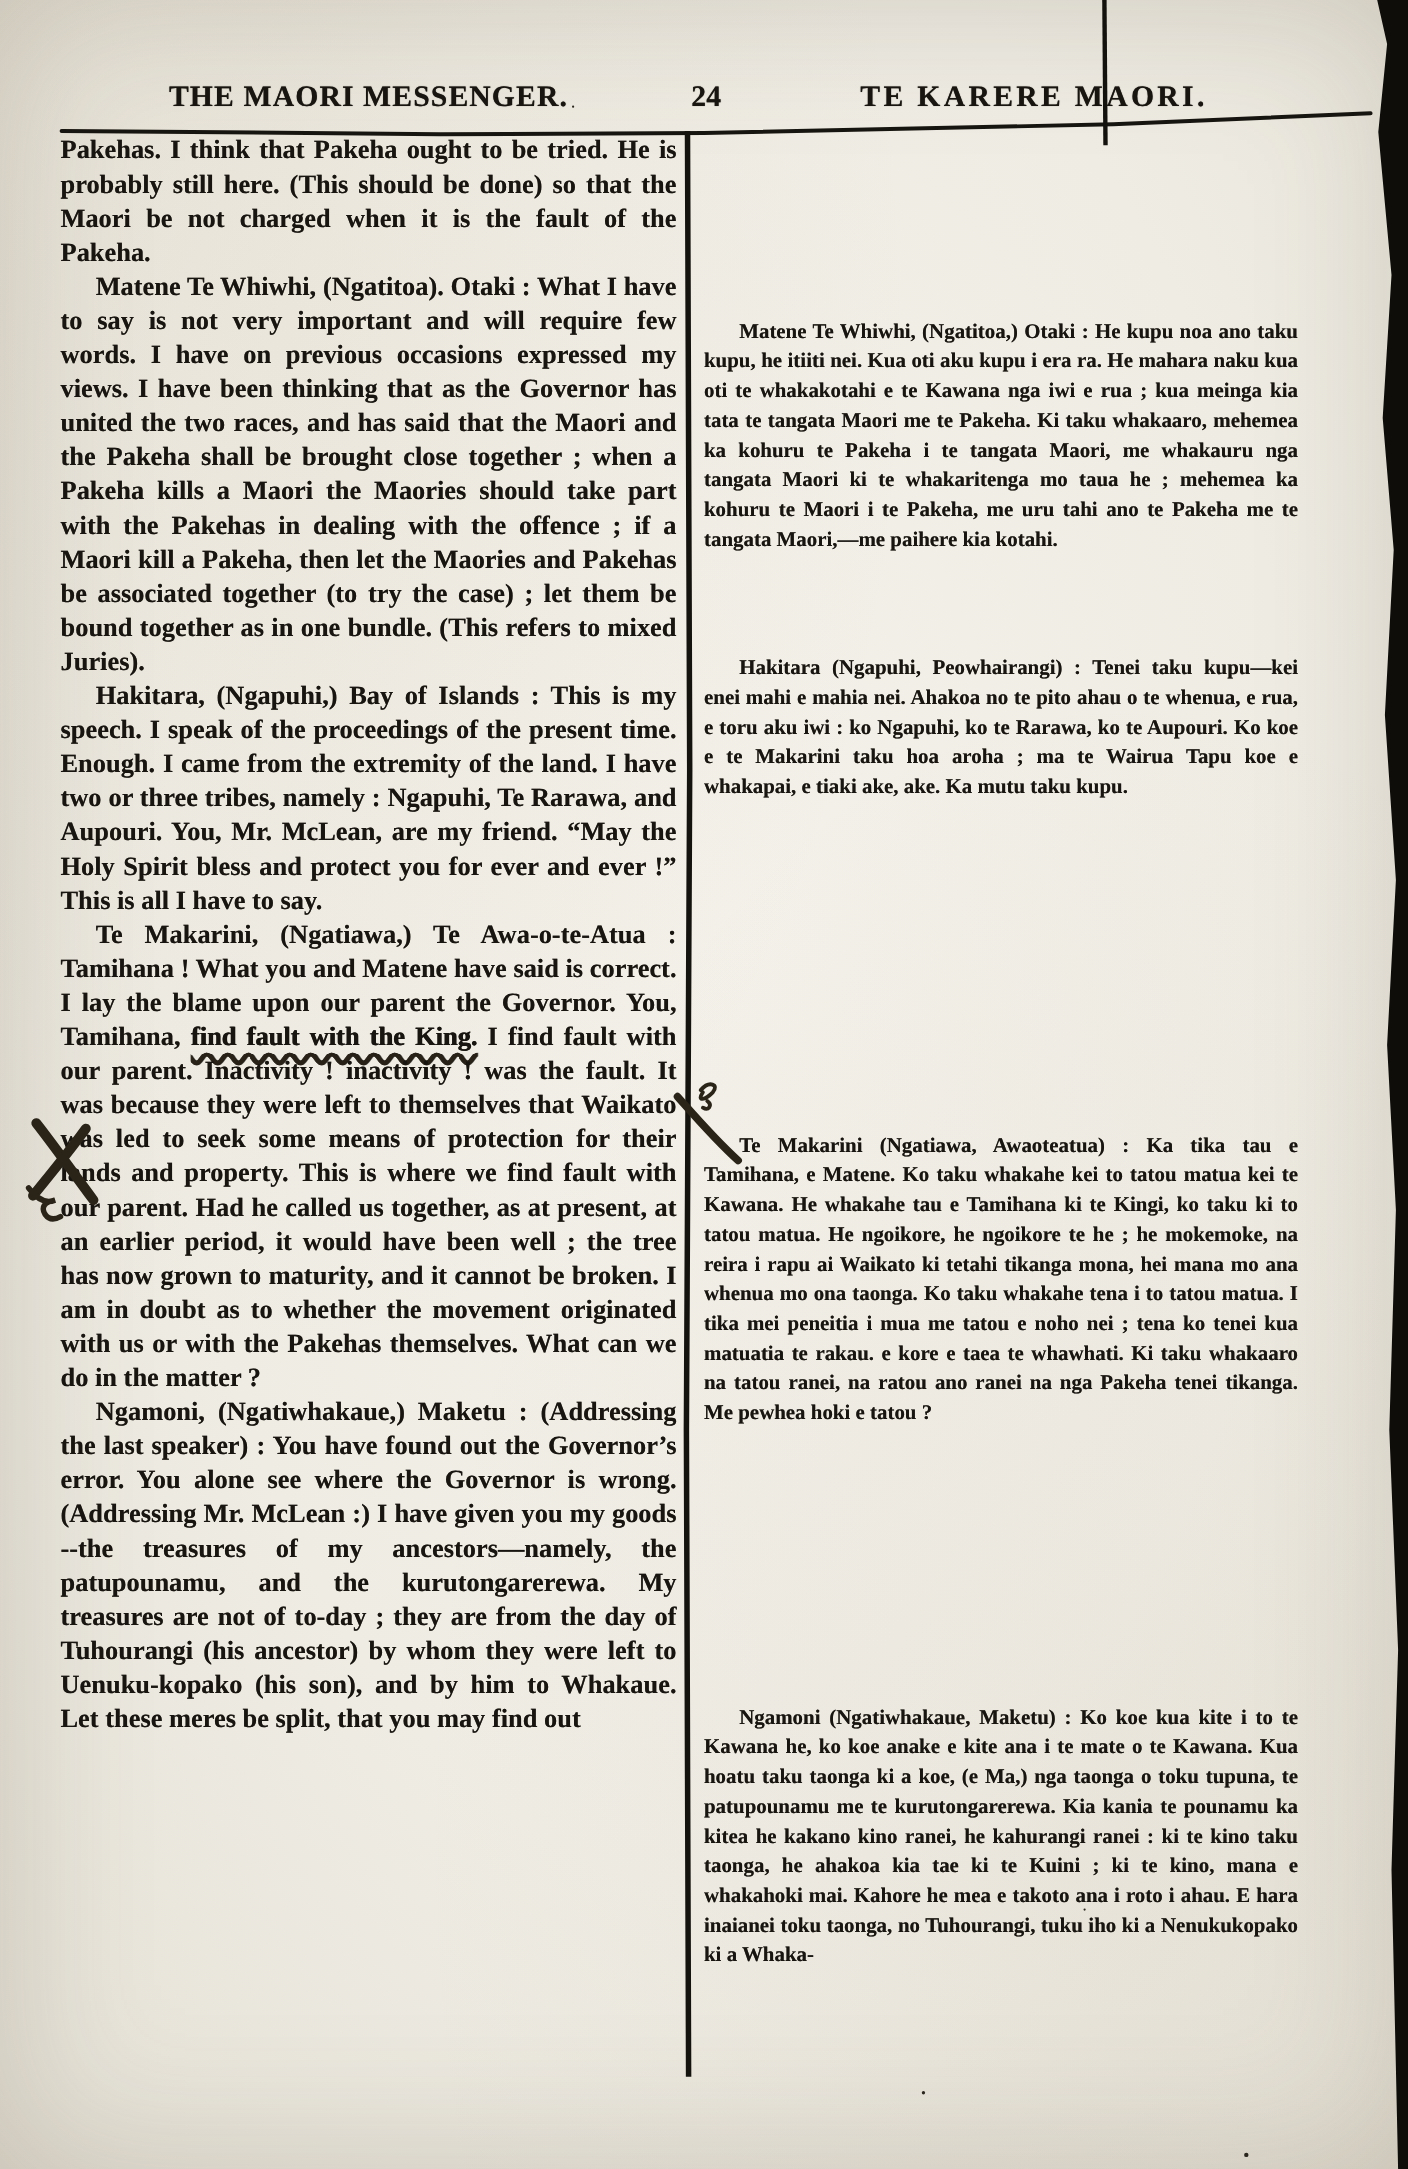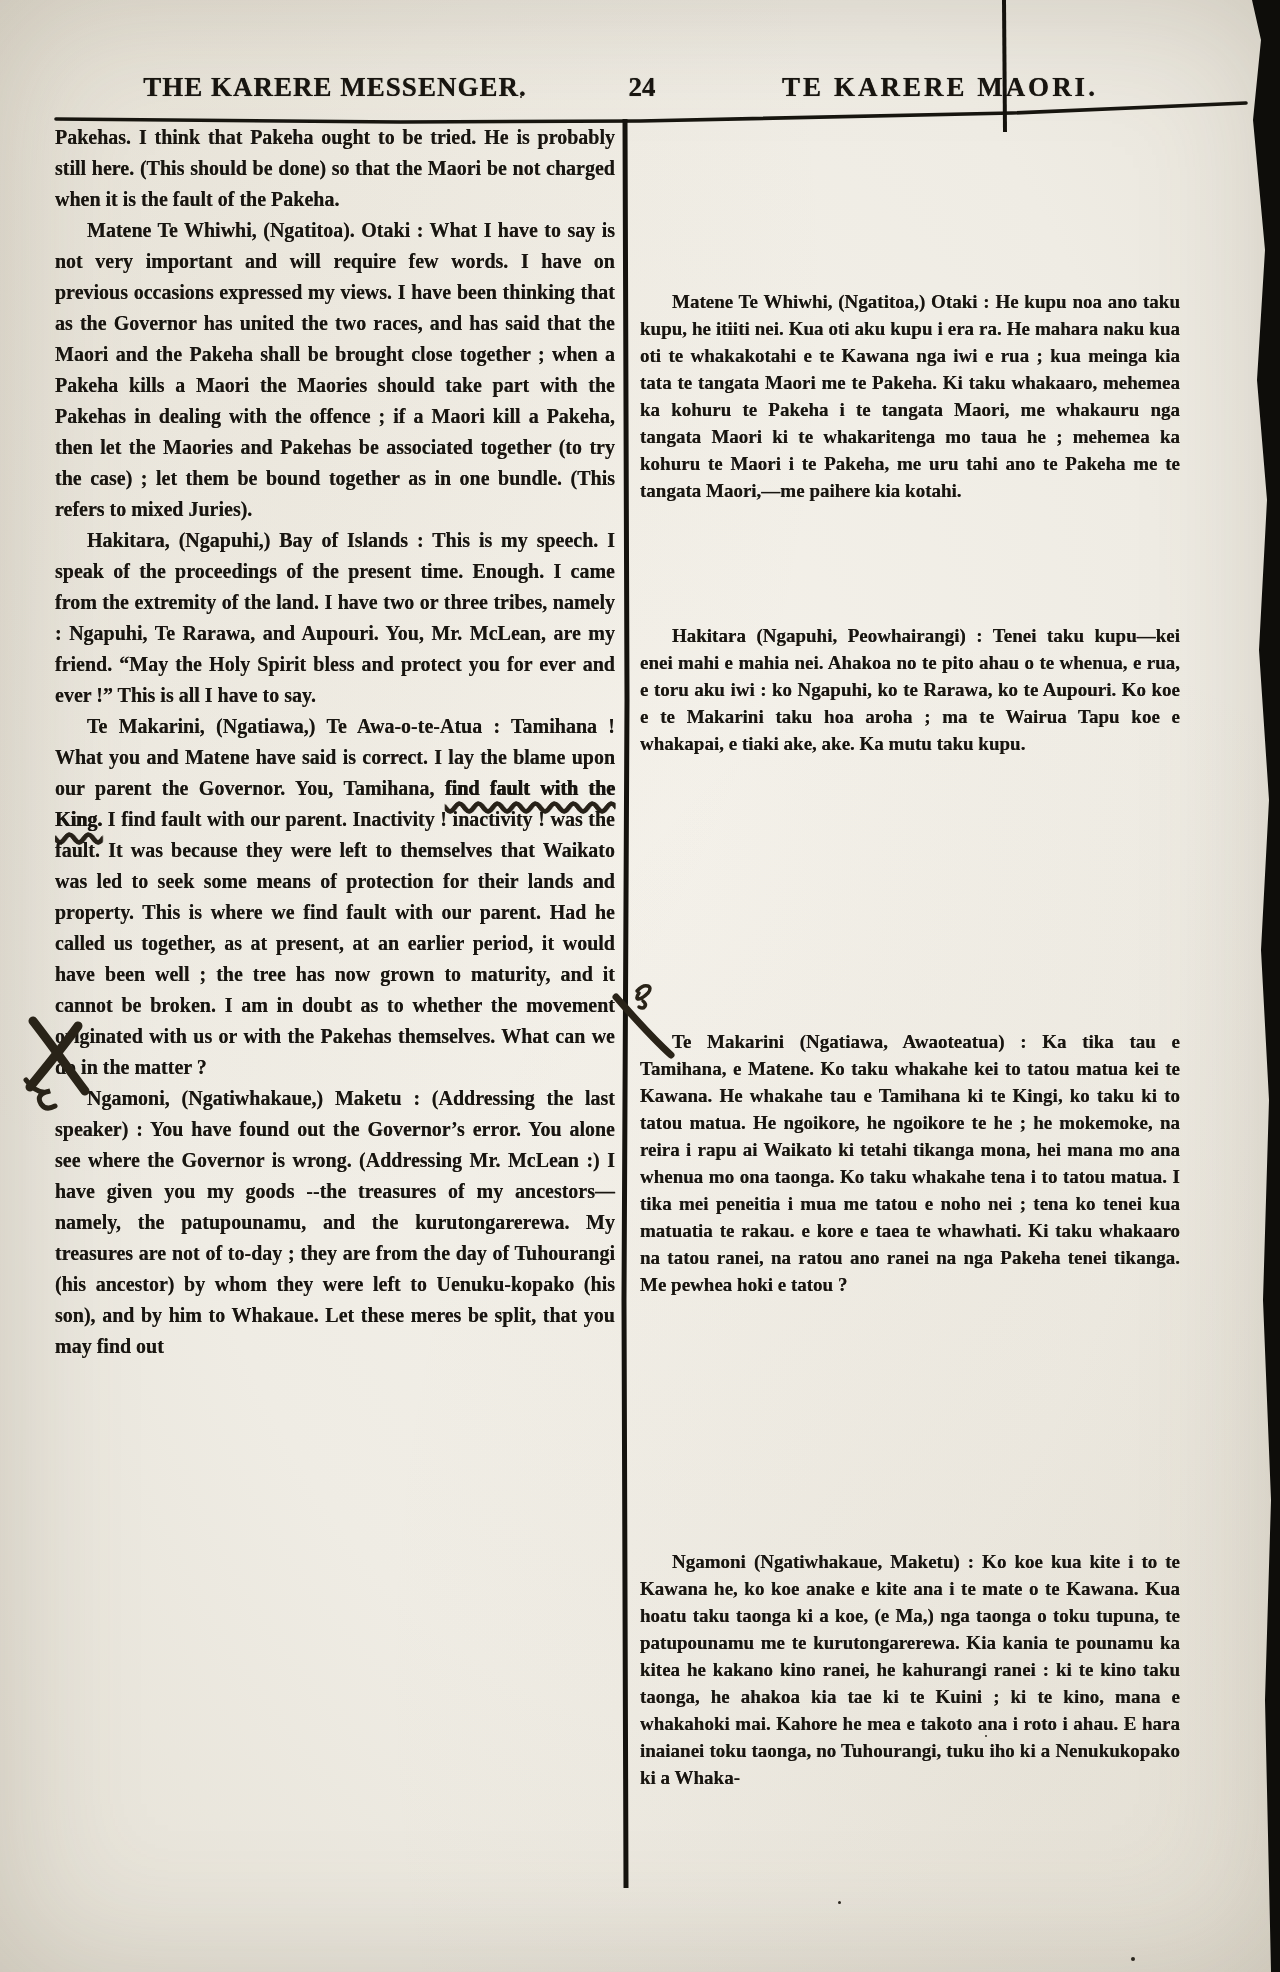--- a/index.html
+++ b/index.html
@@ -26,21 +26,21 @@
   }
   .mast-left{left:110px;width:450px;}
   .mast-num{left:612px;width:60px;letter-spacing:0;}
   .mast-right{left:705px;width:470px;letter-spacing:3px;}
   .col{
     position:absolute;top:122px;
     text-align:justify;
     font-weight:bold;
     text-shadow:0 0 0.6px rgba(24,20,14,0.65);
   }
-  .col-left{left:55px;width:560px;font-size:20px;line-height:31px;}
+  .col-left{left:55px;width:560px;font-size:24px;line-height:31px;}
   .col-right{left:640px;width:540px;font-size:19px;line-height:27px;height:1850px;}
   .para{margin:0;padding:0;}
   .indent{text-indent:32px;}
   .abs{position:absolute;left:0;width:100%;}
   .it{}
   .scrawl{
     text-decoration-line:underline;
     text-decoration-style:wavy;
     text-decoration-color:rgba(41,34,24,0.9);
     text-decoration-thickness:4px;
@@ -48,34 +48,34 @@
     text-shadow:0.6px 0 0 currentColor, 0 0 0.6px rgba(24,20,14,0.65);
   }
   .overlay{position:absolute;left:0;top:0;pointer-events:none;}
   .speck{position:absolute;background:#2a261e;border-radius:50%;}
 </style>
 </head>
 <body>
 
 <div class="page">
 
-  <div class="masthead mast-left">THE KARERE MESSENGER.</div>
+  <div class="masthead mast-left">THE MAORI MESSENGER.</div>
   <div class="masthead mast-num">24</div>
   <div class="masthead mast-right">TE KARERE MAORI.</div>
 
   <section class="col col-left" id="col-left" lang="en">
       <p class="para"><span>Pakehas.  I think that Pakeha ought to be tried.  He is probably still here.  (This should be done) so that the Maori be not charged when it is the fault of the Pakeha.</span></p>
       <p class="para indent"><span>Matene Te Whiwhi, (Ngatitoa). Otaki : What I have to say is not very important and will require few words.  I have on previous occasions expressed my views.  I have been thinking that as the Governor has united the two races, and has said that the Maori and the Pakeha shall be brought close together ; when a Pakeha kills a Maori the Maories should take part with the Pakehas in dealing with the offence ; if a Maori kill a Pakeha, then let the Maories and Pakehas be associated together (to try the case) ; let them be bound together as in one bundle.  (This refers to mixed Juries).</span></p>
       <p class="para indent"><span>Hakitara, (Ngapuhi,) Bay of Islands : This is my speech.  I speak of the proceedings of the present time.  Enough.  I came from the extremity of the land.  I have two or three tribes, namely : Ngapuhi, Te Rarawa, and Aupouri.  You, Mr. McLean, are my friend.  “May the Holy Spirit bless and protect you for ever and ever !”  This is all I have to say.</span></p>
       <p class="para indent"><span>Te Makarini, (Ngatiawa,) Te Awa-o-te-Atua : Tamihana !  What you and Matene have said is correct.  I lay the blame upon our parent the Governor.  You, Tamihana, </span><span class="scrawl">find fault with the King.</span><span>  I find fault with our parent.  Inactivity ! inactivity ! was the fault. It was because they were left to themselves that Waikato was led to seek some means of protection for their lands and property. This is where we find fault with our parent. Had he called us together, as at present, at an earlier period, it would have been well ; the tree has now grown to maturity, and it cannot be broken.  I am in doubt as to whether the movement originated with us or with the Pakehas themselves.  What can we do in the matter ?</span></p>
       <p class="para indent"><span>Ngamoni, (Ngatiwhakaue,) Maketu : (Addressing the last speaker) :  You have found out the Governor’s error.  You alone see where the Governor is wrong.  (Addressing Mr. McLean :)  I have given you my goods --the treasures of my ancestors—namely, the </span><span class="it">patupounamu</span><span>, and the </span><span class="it">kurutongarerewa</span><span>. My treasures are not of to-day ; they are from the day of Tuhourangi (his ancestor) by whom they were left to  Uenuku-kopako (his son), and by him to Whakaue.  Let these </span><span class="it">meres</span><span> be split, that you may find out</span></p>
     </section>
   <section class="col col-right" id="col-right" lang="mi">
       <p class="para indent abs" style="top: 166px;"><span>Matene Te Whiwhi, (Ngatitoa,) Otaki :  He kupu noa ano taku kupu, he itiiti nei.  Kua oti aku kupu i era ra.  He mahara naku kua oti te whakakotahi  e te  Kawana nga  iwi e rua ;  kua meinga kia  tata te tangata Maori me te Pakeha.  Ki taku whakaaro, mehemea ka kohuru te Pakeha i te tangata Maori, me whakauru nga tangata Maori ki te whakaritenga mo taua he ;  mehemea ka kohuru te Maori i te Pakeha, me uru tahi ano te Pakeha me te tangata Maori,—me paihere kia kotahi.</span></p>
-      <p class="para indent abs" style="top: 500px;"><span>Hakitara (Ngapuhi, Peowhairangi) :  Tenei taku  kupu—kei  enei  mahi  e  mahia  nei. Ahakoa no te pito ahau o te whenua, e rua, e toru aku iwi :  ko Ngapuhi, ko te  Rarawa, ko te Aupouri.  Ko koe e te Makarini  taku hoa aroha ;  ma te Wairua Tapu koe e whakapai, e tiaki ake, ake.   Ka mutu taku kupu.</span></p>
+      <p class="para indent abs" style="top: 472px;"><span>Hakitara (Ngapuhi, Peowhairangi) :  Tenei taku  kupu—kei  enei  mahi  e  mahia  nei. Ahakoa no te pito ahau o te whenua, e rua, e toru aku iwi :  ko Ngapuhi, ko te  Rarawa, ko te Aupouri.  Ko koe e te Makarini  taku hoa aroha ;  ma te Wairua Tapu koe e whakapai, e tiaki ake, ake.   Ka mutu taku kupu.</span></p>
       <p class="para indent abs" style="top: 906px;"><span>Te  Makarini  (Ngatiawa,  Awaoteatua) : Ka  tika  tau  e  Tamihana,  e  Matene.   Ko taku  whakahe  kei  to  tatou  matua  kei  te Kawana.   He  whakahe  tau  e  Tamihana ki  te  Kingi,  ko  taku  ki  to  tatou  matua. He ngoikore, he ngoikore te he ;  he mokemoke, na reira i rapu ai  Waikato ki tetahi tikanga mona, hei mana mo ana whenua mo ona taonga.   Ko taku whakahe tena i to tatou matua.   I tika mei peneitia i mua me tatou e noho nei ;  tena ko tenei kua matuatia te rakau. e kore e taea te whawhati.   Ki taku whakaaro na  tatou ranei,  na  ratou ano ranei na nga Pakeha tenei tikanga.   Me pewhea hoki e tatou ?</span></p>
       <p class="para indent abs" style="top: 1426px;"><span>Ngamoni  (Ngatiwhakaue,  Maketu) :  Ko koe kua kite i to te Kawana he, ko koe anake e kite ana i te mate o te Kawana.  Kua hoatu taku taonga ki a koe, (e Ma,) nga taonga o toku tupuna,  te  patupounamu  me  te  kurutongarerewa.    Kia  kania  te  pounamu  ka  kitea  he kakano  kino  ranei,  he  kahurangi  ranei :  ki te kino taku taonga, he ahakoa kia tae ki te Kuini ;  ki te kino, mana  e  whakahoki mai. Kahore he mea e takoto  ana  i roto  i ahau. E  hara inaianei  toku taonga,  no  Tuhourangi,  tuku iho ki a Nenukukopako ki a Whaka-</span></p>
     </section>
 
   <svg class="overlay" width="1280" height="1972" viewBox="0 0 1280 1972">
 
     <path d="M56,119 L400,122 L640,121 L1012,113 L1246,103" fill="none" stroke="#17150f" stroke-width="3.6" stroke-linecap="round"></path>
 
     <path d="M625,119 L627,700 L624,1300 L626,1888" fill="none" stroke="#15130e" stroke-width="5"></path>
 

